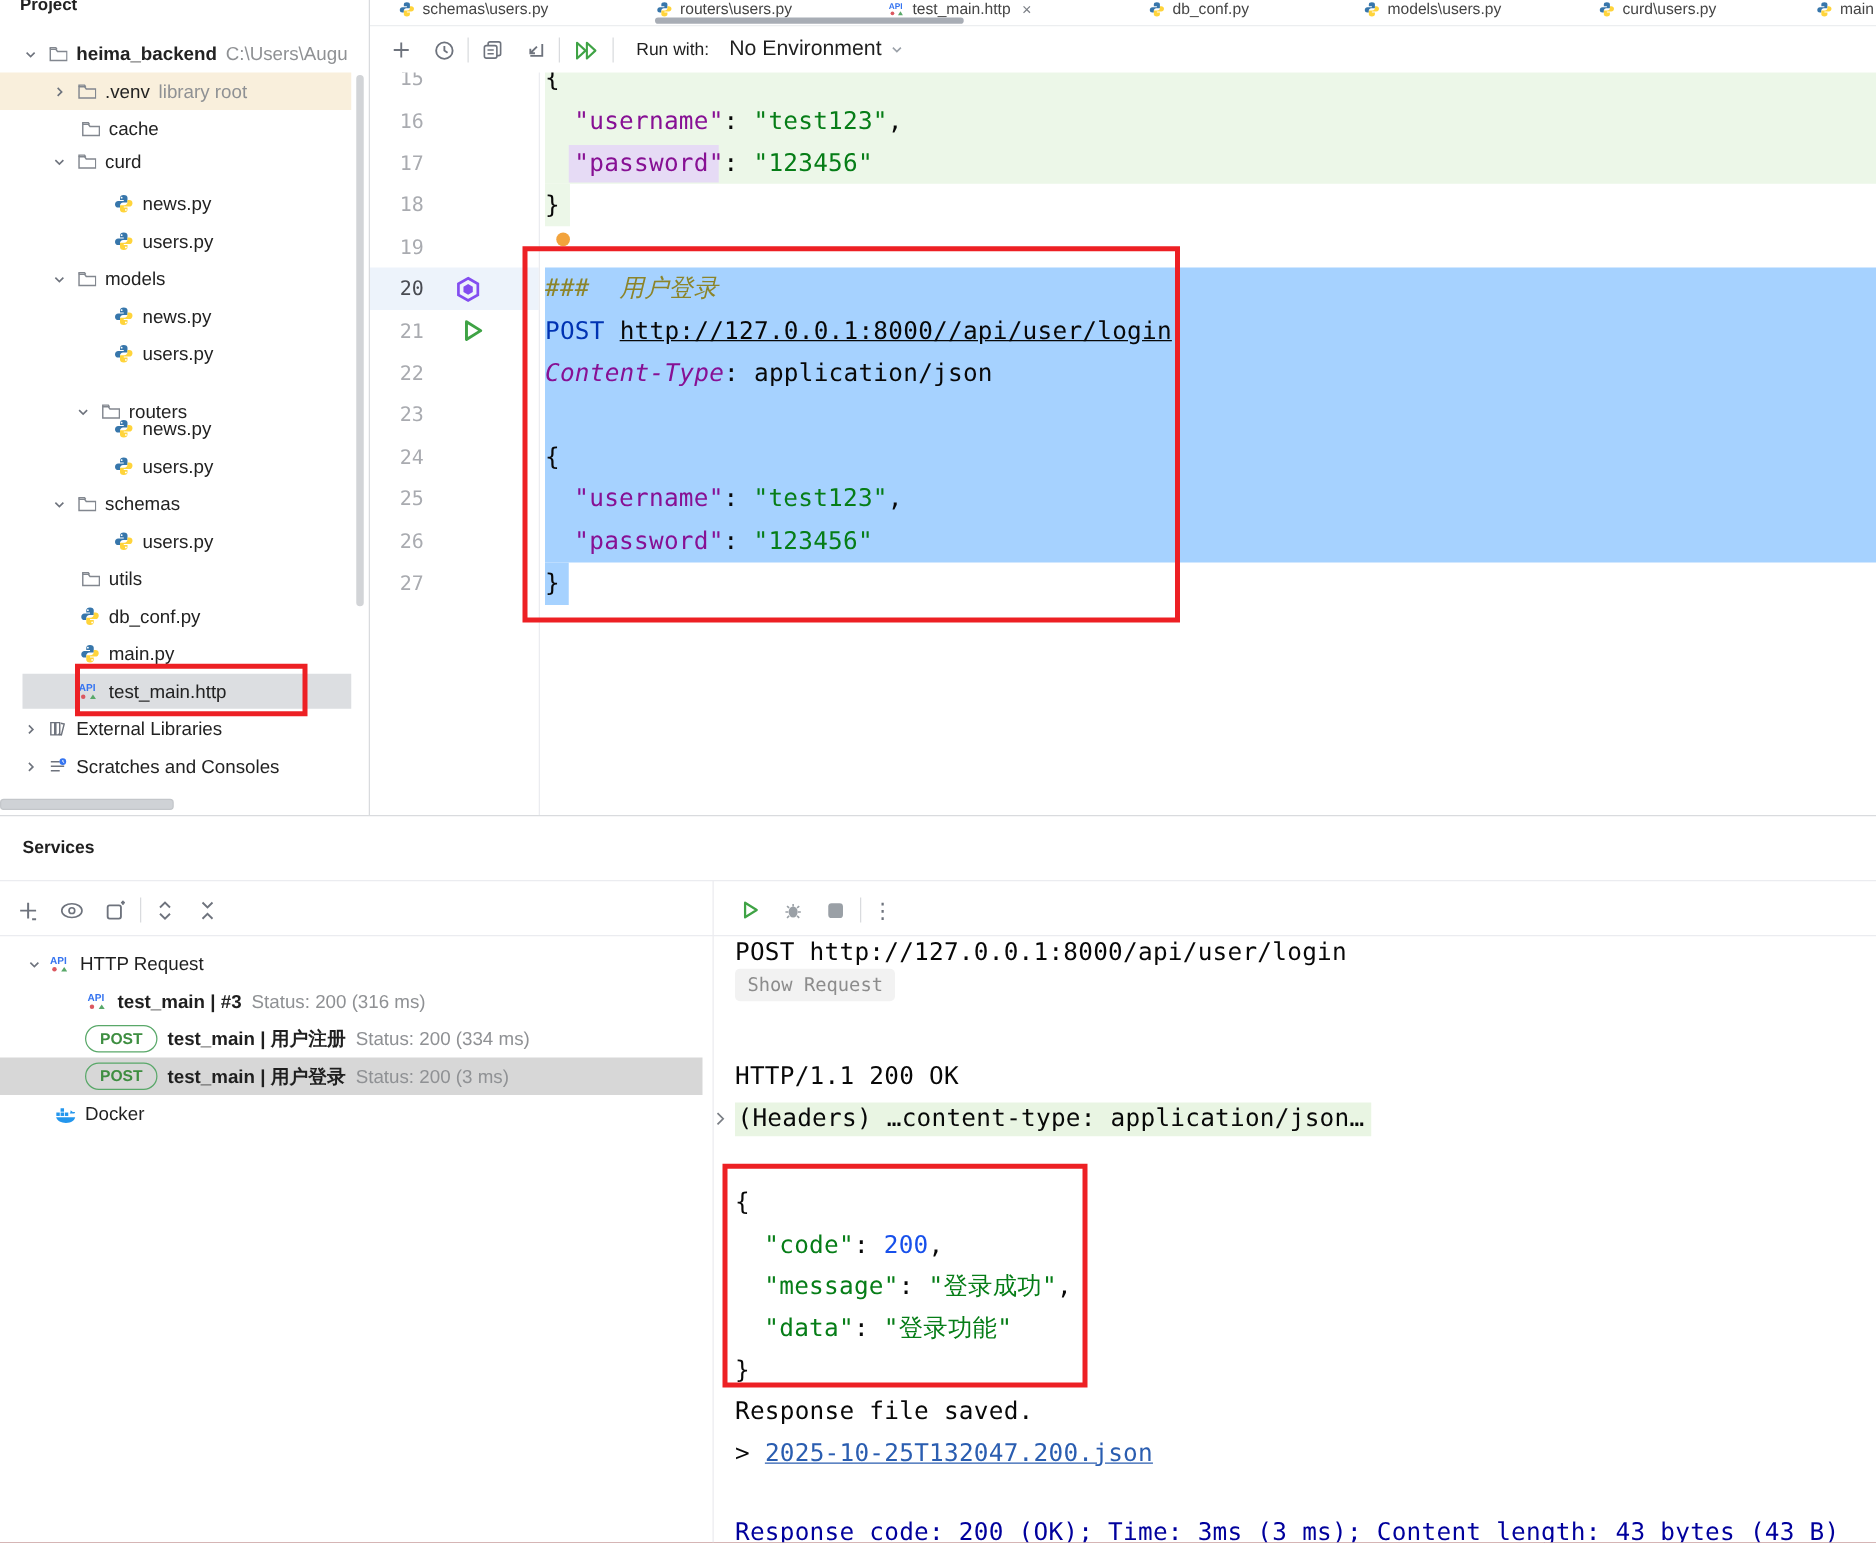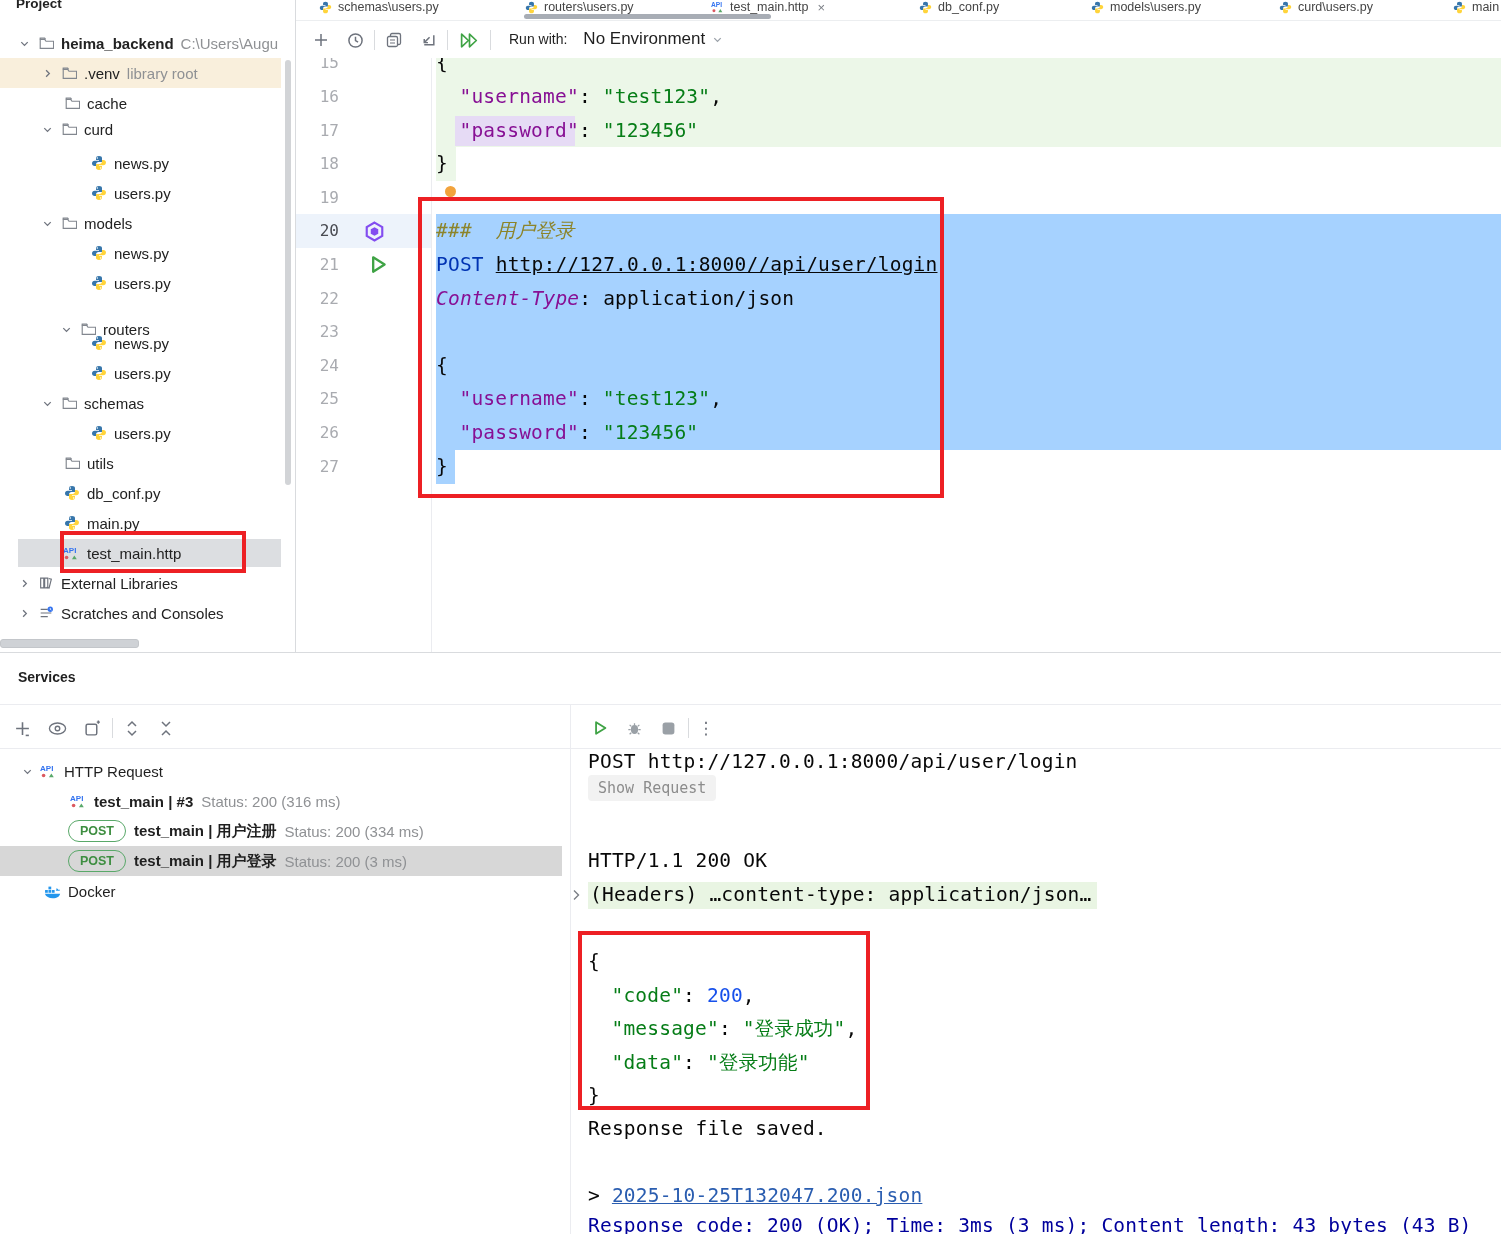--- a/index.html
+++ b/index.html
@@ -641,21 +641,21 @@
       </div>
     <div class="rline" style="top:225px;"><span class="hdrchip">(Headers) …content-type: application/json…</span></div>
 
     <div class="rline" style="top:292px;"><span>{</span></div>
     <div class="rline ind2" style="top:326px;"><span class="c-str">"code"</span><span>: </span><span class="c-num">200</span><span>,</span></div>
     <div class="rline ind2" style="top:359px;"><span class="c-str">"message"</span><span>: </span><span class="c-str">"登录成功"</span><span>,</span></div>
     <div class="rline ind2" style="top:393px;"><span class="c-str">"data"</span><span>: </span><span class="c-str">"登录功能"</span></div>
     <div class="rline" style="top:426px;"><span>}</span></div>
 
     <div class="rline" style="top:459px;">Response file saved.</div>
-    <div class="rline" style="top:493px;margin-top:33px;"><span>&gt;</span><span> </span><span class="linkblue">2025-10-25T132047.200.json</span></div>
+    <div class="rline" style="top:493px;"><span>&gt;</span><span> </span><span class="linkblue">2025-10-25T132047.200.json</span></div>
     <div class="rline navy" style="top:556px;">Response code: 200 (OK); Time: 3ms (3 ms); Content length: 43 bytes (43 B)</div>
   </div>
 
   <div class="redbox" style="left:60px;top:531px;width:178px;height:34px;"></div>
   <div class="redbox" style="left:418px;top:197px;width:518px;height:293px;"></div>
   <div class="redbox" style="left:578px;top:931px;width:284px;height:171px;"></div>
 
 </div>
 
 </body></html>

